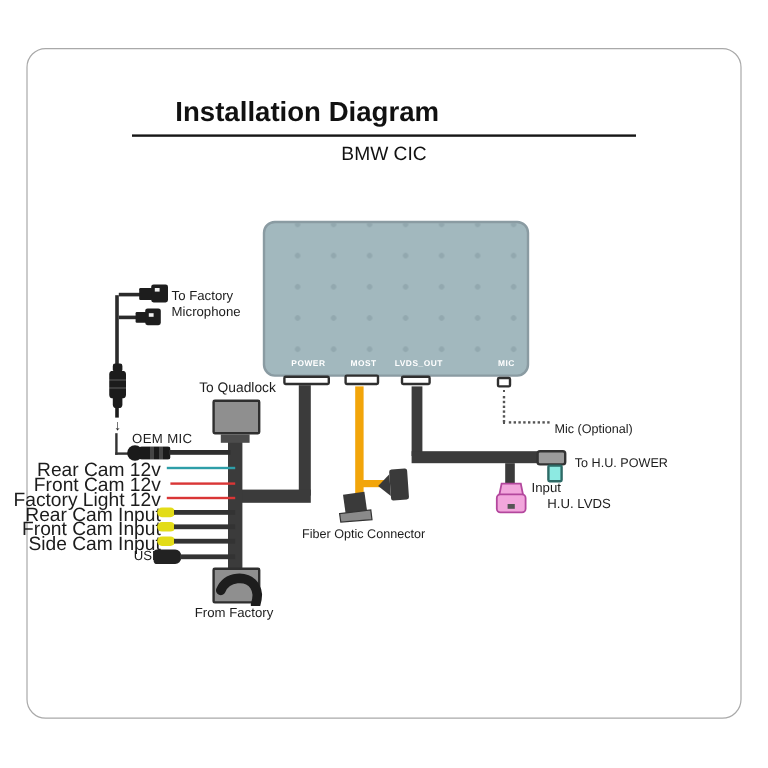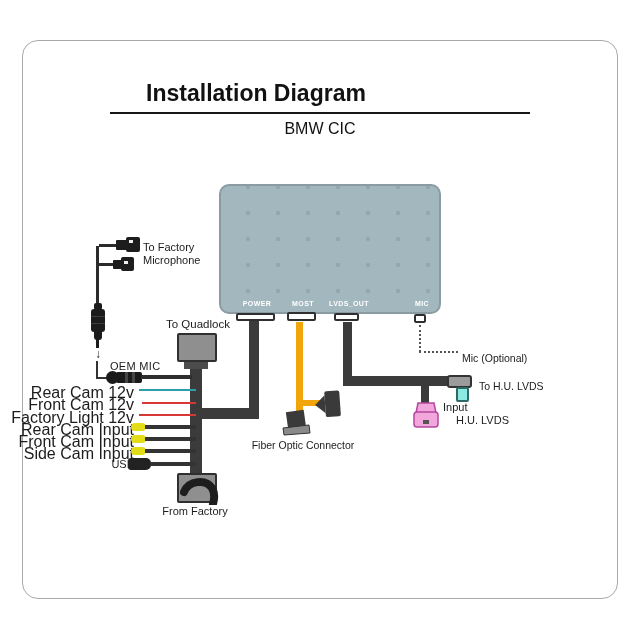--- a/index.html
+++ b/index.html
@@ -201,15 +201,15 @@
 
 <div class="abs lbl lbl-factory">
   <div>To Factory</div>
   <div>Microphone</div>
 </div>
 <div class="abs lbl lbl-toquad">To Quadlock</div>
 <div class="abs lbl lbl-oemmic">OEM MIC</div>
 <div class="abs lbl lbl-fromquad">From Factory</div>
 <div class="abs lbl lbl-fiber">Fiber Optic Connector</div>
 <div class="abs lbl lbl-micopt">Mic (Optional)</div>
-<div class="abs lbl lbl-tohu">To H.U. LVDS</div>
+<div class="abs lbl lbl-tohu">To H.U. POWER</div>
 <div class="abs lbl lbl-fromhu1">Input</div>
 <div class="abs lbl lbl-fromhu2">H.U. LVDS</div>
 
 </body></html>

